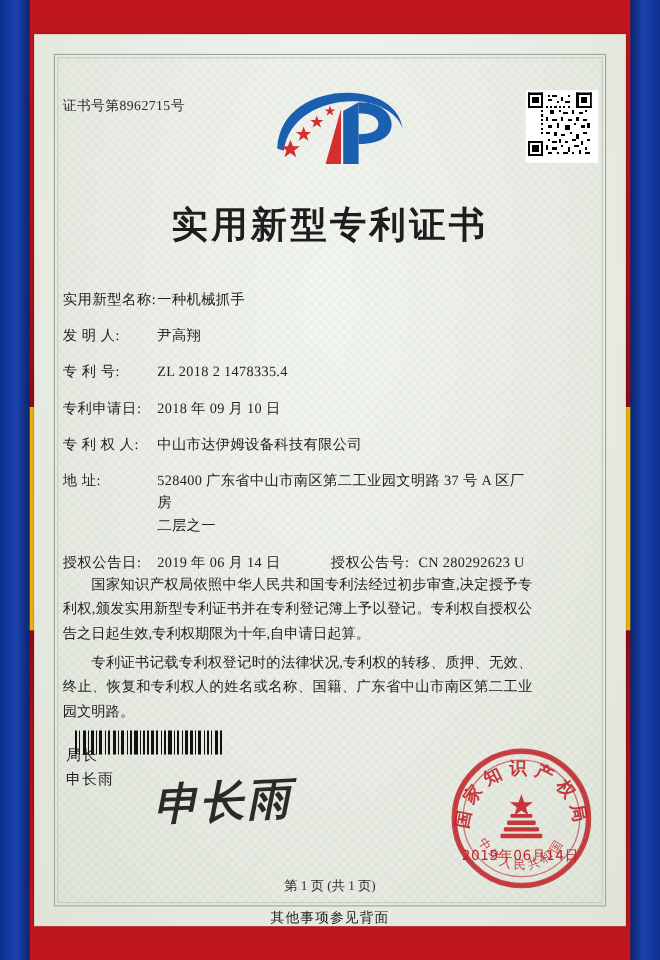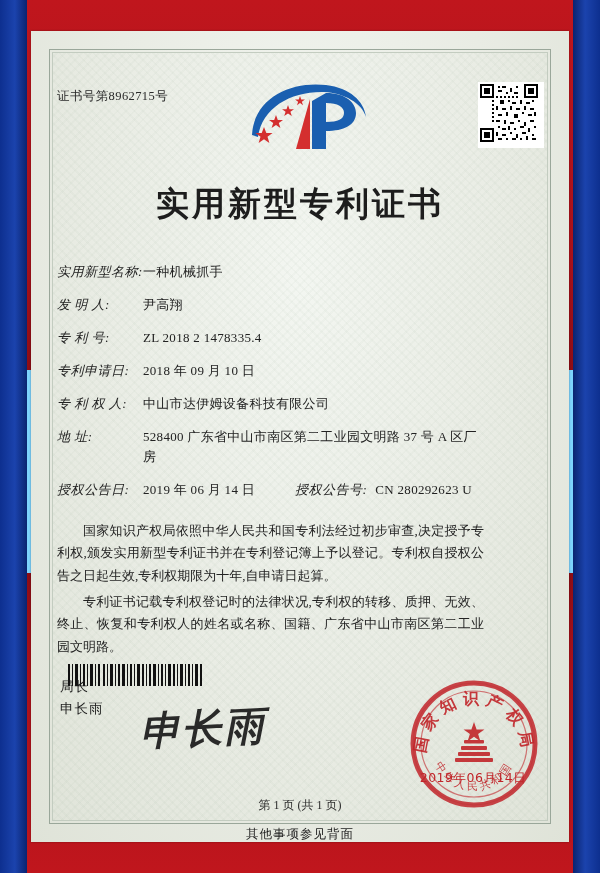--- a/index.html
+++ b/index.html
@@ -11,21 +11,21 @@
     width: 600px;
     height: 873px;
     font-family: "Liberation Serif", serif;
     overflow: hidden;
   }
 
   #page {
     position: relative;
     width: 600px;
     height: 873px;
-    background: #7dd3fc;
+    background: #eab308;
     overflow: hidden;
   }
 
   
   .band {
     position: absolute;
   }
   .band-blue-left {
     left: 0; top: 0; width: 27px; height: 873px;
     background: linear-gradient(90deg,#0d2f8f 0%,#1b43ad 55%,#0a2470 100%);
@@ -132,34 +132,34 @@
   .frow {
     display: flex;
     align-items: flex-start;
     margin-bottom: 13.5px;
   }
   .flabel {
     width: 86px;
     flex: 0 0 86px;
     white-space: nowrap;
     letter-spacing: .5px;
-    font-style: italic;
   }
   .fvalue {
     flex: 1 1 auto;
     letter-spacing: .3px;
   }
   .fvalue .sub {
     display: block;
     margin-top: 2px;
   }
   .frow-two {
     display: flex;
     align-items: flex-start;
     margin-bottom: 13.5px;
+    justify-content: space-between;
   }
   .frow-two .seg1 {
     display: flex;
     width: 238px;
     flex: 0 0 238px;
   }
   .frow-two .seg2 {
     display: flex;
   }
   .frow-two .seg2 .flabel {
@@ -411,20 +411,21 @@
 
     <div class="frow">
       <span class="flabel">专 利 权 人:</span>
       <span class="fvalue">中山市达伊姆设备科技有限公司</span>
     </div>
 
     <div class="frow">
       <span class="flabel">地        址:</span>
       <span class="fvalue">
         <span>528400  广东省中山市南区第二工业园文明路 37 号 A 区厂房</span>
+        <span class="sub">二层之一</span>
       </span>
     </div>
 
     <div class="frow-two">
       <span class="seg1">
         <span class="flabel">授权公告日:</span>
         <span class="fvalue">2019 年 06 月 14 日</span>
       </span>
       <span class="seg2">
         <span class="flabel">授权公告号:</span>

